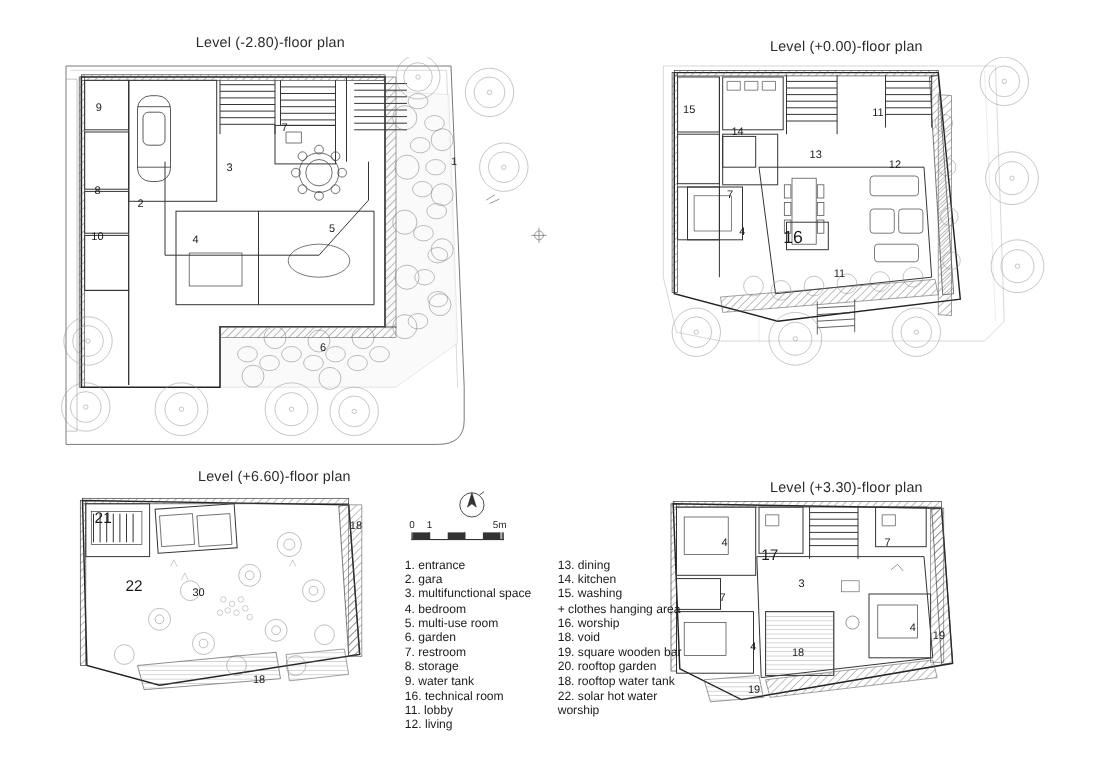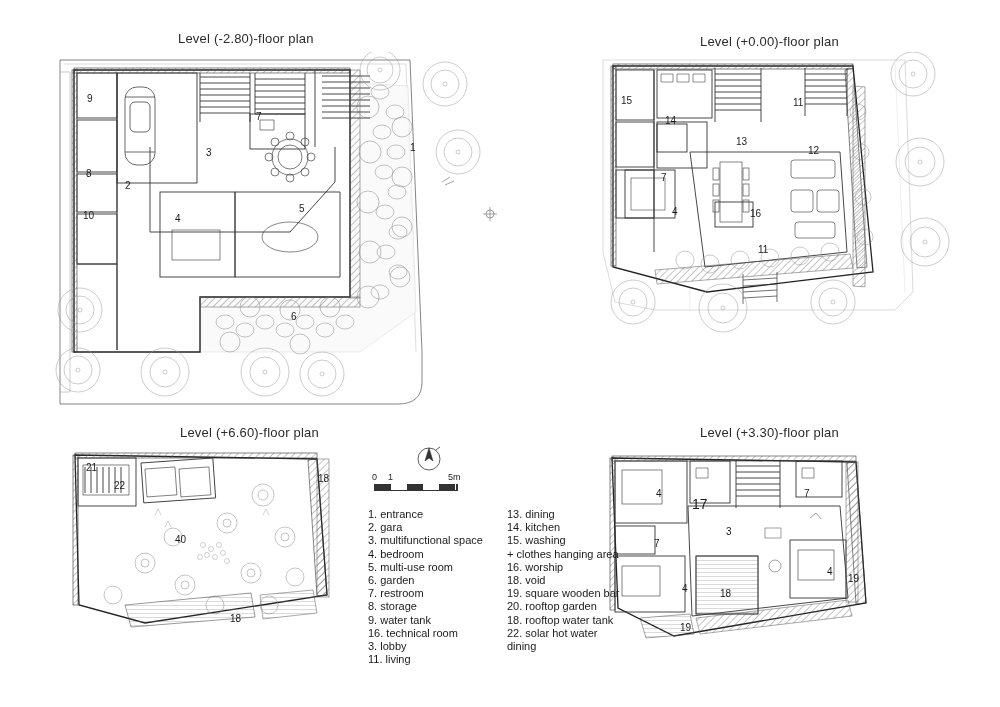--- a/index.html
+++ b/index.html
@@ -109,21 +109,21 @@
   }
 </style>
 </head>
 <body>
 
 <div class="sheet">
 
   <div class="plan-title" style="left:178px; top:31px;">Level (-2.80)-floor plan</div>
   <div class="plan-title" style="left:700px; top:34px;">Level (+0.00)-floor plan</div>
   <div class="plan-title" style="left:180px; top:425px;">Level (+6.60)-floor plan</div>
-  <div class="plan-title" style="left:700px; top:425px;text-align:right;">Level (+3.30)-floor plan</div>
+  <div class="plan-title" style="left:700px; top:435px;text-align:right;">Level (+3.30)-floor plan</div>
 
   <div class="plan" style="left:50px; top:52px;">
     <svg width="460" height="360" viewBox="0 0 460 360" xmlns="http://www.w3.org/2000/svg">
       <defs>
         <pattern id="hatch1" width="5" height="5" patternUnits="userSpaceOnUse" patternTransform="rotate(45)">
           <line x1="0" y1="0" x2="0" y2="5" stroke="#555" stroke-width="0.7"></line>
         </pattern>
         <pattern id="dots1" width="6" height="6" patternUnits="userSpaceOnUse">
           <circle cx="2" cy="2" r="0.7" fill="#888"></circle>
         </pattern>
@@ -423,21 +423,21 @@
           </g>
       </g>
     </svg>
   </div>
 
   <div style="position:absolute;left:621px;top:95px;font-size:10px;">15</div>
   <div style="position:absolute;left:665px;top:115px;font-size:10px;">14</div>
   <div style="position:absolute;left:661px;top:172px;font-size:10px;">7</div>
   <div style="position:absolute;left:672px;top:206px;font-size:10px;">4</div>
   <div style="position:absolute;left:736px;top:136px;font-size:10px;">13</div>
-  <div style="position:absolute;left:712px;top:208px;font-size:10px;margin-left:38px;">16</div>
+  <div style="position:absolute;left:712px;top:208px;font-size:16px;">16</div>
   <div style="position:absolute;left:808px;top:145px;font-size:10px;">12</div>
   <div style="position:absolute;left:793px;top:97px;font-size:10px;">11</div>
   <div style="position:absolute;left:758px;top:244px;font-size:10px;">11</div>
 
   <div class="plan" style="left:55px; top:445px;">
     <svg width="310" height="220" viewBox="0 0 310 220" xmlns="http://www.w3.org/2000/svg">
       <defs>
         <pattern id="hatch3" width="5" height="5" patternUnits="userSpaceOnUse" patternTransform="rotate(45)">
           <line x1="0" y1="0" x2="0" y2="5" stroke="#555" stroke-width="0.7"></line>
         </pattern>
@@ -500,23 +500,23 @@
       <g>
         <path d="M70 160 L196 148 L200 172 L76 182 Z" fill="url(#deck3)" stroke="#555" stroke-width="0.6"></path>
         <rect x="262" y="14" width="12" height="138" fill="url(#hatch3)" stroke="#555" stroke-width="0.5"></rect>
       </g>
       <g stroke="#555" stroke-width="0.5" fill="none">
         <path d="M205 150 L258 145 L262 168 L208 174 Z" fill="url(#deck3)"></path>
       </g>
     </svg>
   </div>
 
-  <div style="position:absolute;left:86px;top:462px;font-size:10px;">21</div>
-  <div style="position:absolute;left:114px;top:480px;font-size:10px;">22</div>
-  <div style="position:absolute;left:175px;top:534px;font-size:10px;">40</div>
+  <div style="position:absolute;left:86px;top:462px;font-size:14px;">21</div>
+  <div style="position:absolute;left:114px;top:524px;font-size:14px;">22</div>
+  <div style="position:absolute;left:175px;top:534px;font-size:10px;">30</div>
   <div style="position:absolute;left:318px;top:473px;font-size:10px;">18</div>
   <div style="position:absolute;left:230px;top:613px;font-size:10px;">18</div>
 
   <div class="plan" style="left:600px; top:448px;">
     <svg width="300" height="215" viewBox="0 0 300 215" xmlns="http://www.w3.org/2000/svg">
       <defs>
         <pattern id="hatch4" width="5" height="5" patternUnits="userSpaceOnUse" patternTransform="rotate(45)">
           <line x1="0" y1="0" x2="0" y2="5" stroke="#555" stroke-width="0.7"></line>
         </pattern>
         <pattern id="deck4" width="4" height="4" patternUnits="userSpaceOnUse">
@@ -618,32 +618,32 @@
         <div class="legend-item">1. entrance</div>
         <div class="legend-item">2. gara</div>
         <div class="legend-item">3. multifunctional space</div>
         <div class="legend-item">4. bedroom</div>
         <div class="legend-item">5. multi-use room</div>
         <div class="legend-item">6. garden</div>
         <div class="legend-item">7. restroom</div>
         <div class="legend-item">8. storage</div>
         <div class="legend-item">9. water tank</div>
         <div class="legend-item">16. technical room</div>
-        <div class="legend-item">3. lobby</div>
-        <div class="legend-item">11. living</div>
+        <div class="legend-item">11. lobby</div>
+        <div class="legend-item">12. living</div>
       </div>
       <div class="col b">
         <div class="legend-item">13. dining</div>
         <div class="legend-item">14. kitchen</div>
         <div class="legend-item">15. washing</div>
         <div class="legend-item">+ clothes hanging area</div>
         <div class="legend-item">16. worship</div>
         <div class="legend-item">18. void</div>
         <div class="legend-item">19. square wooden bar</div>
         <div class="legend-item">20. rooftop garden</div>
         <div class="legend-item">18. rooftop water tank</div>
         <div class="legend-item">22. solar hot water</div>
-        <div class="legend-item">dining</div>
+        <div class="legend-item">worship</div>
       </div>
     </div>
   </div>
 
 </div>
 
 </body></html>

